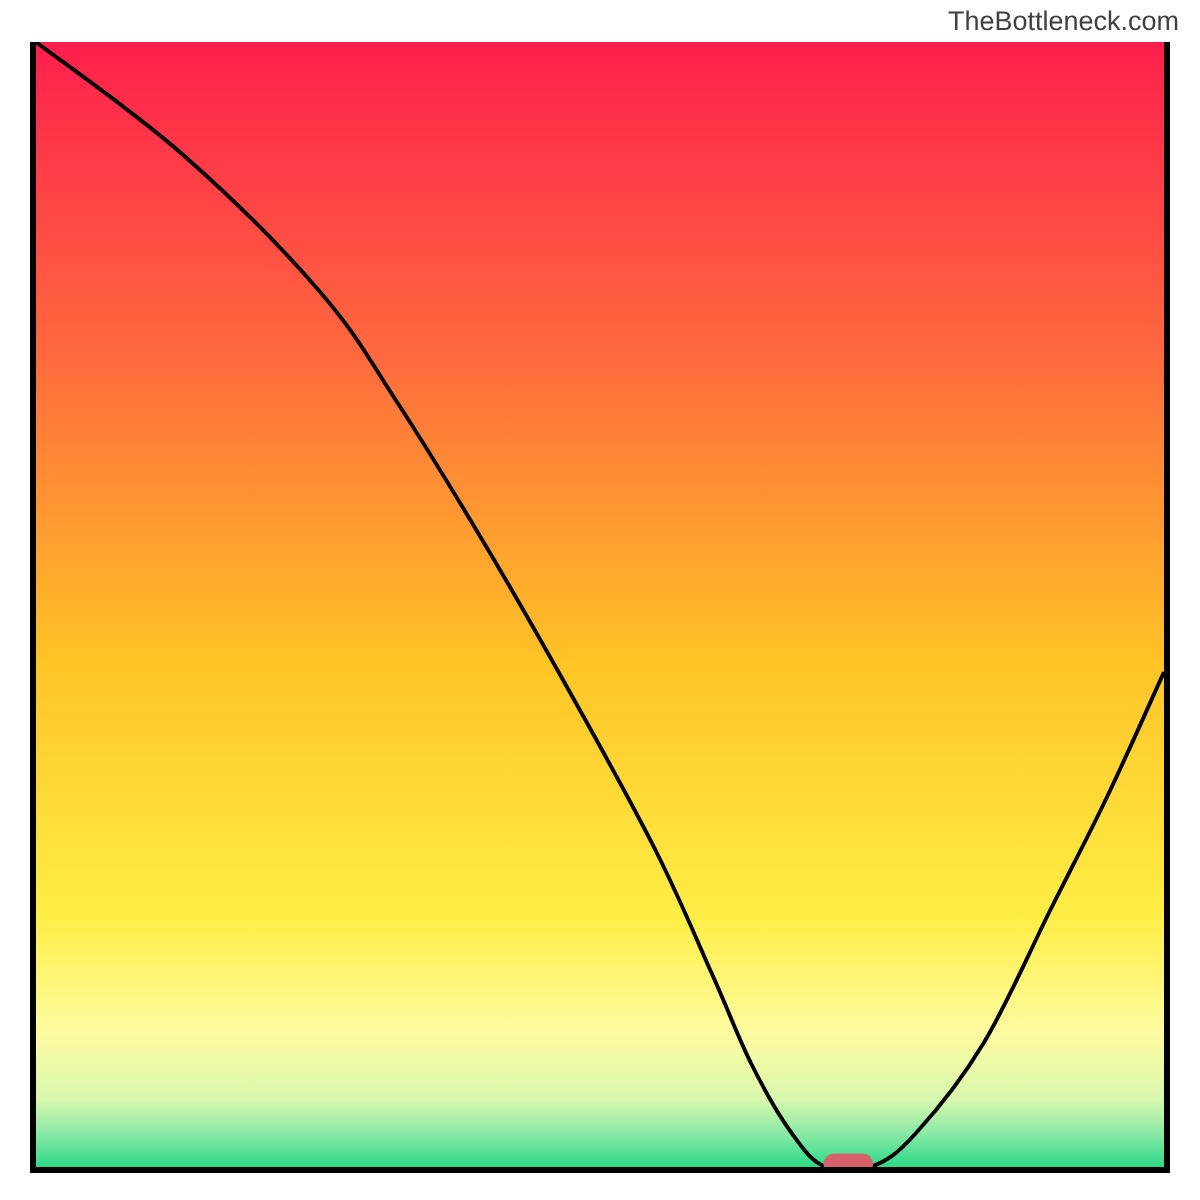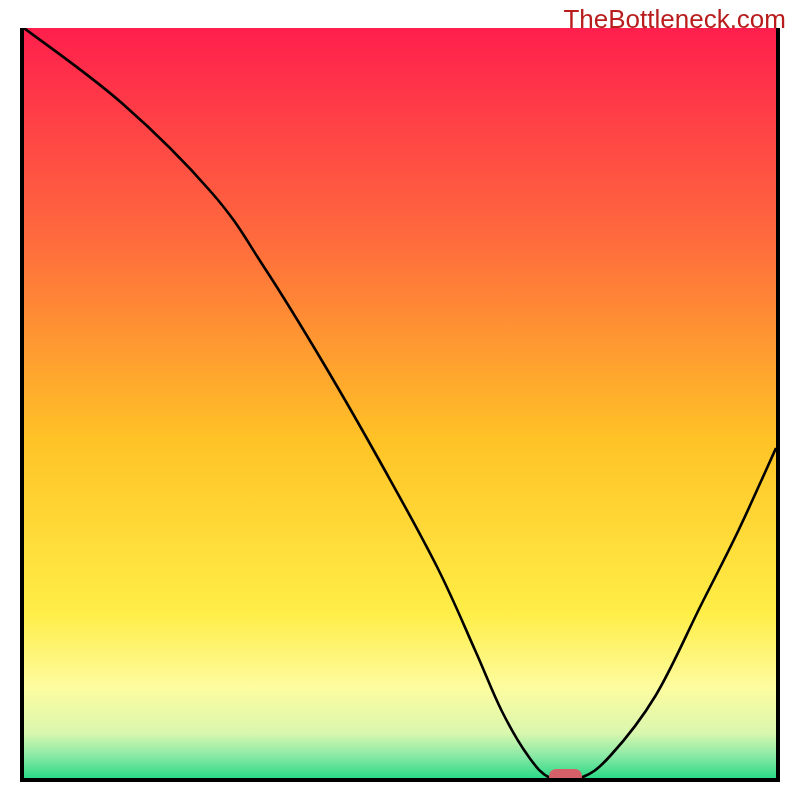--- a/index.html
+++ b/index.html
@@ -8,22 +8,22 @@
     background: #ffffff;
     width: 800px;
     height: 800px;
     position: relative;
     font-family: Arial, sans-serif;
   }
   .watermark {
     position: absolute;
     top: 4px;
     right: 14px;
-    color: #b91c1c;
-    font-size: 26px;
+    color: #404040;
+    font-size: 18px;
     font-weight: 500;
     z-index: 10;
   }
   .plot-frame {
     position: absolute;
     left: 20px;
     top: 28px;
     width: 760px;
     height: 754px;
     border-left: 4px solid #000;

